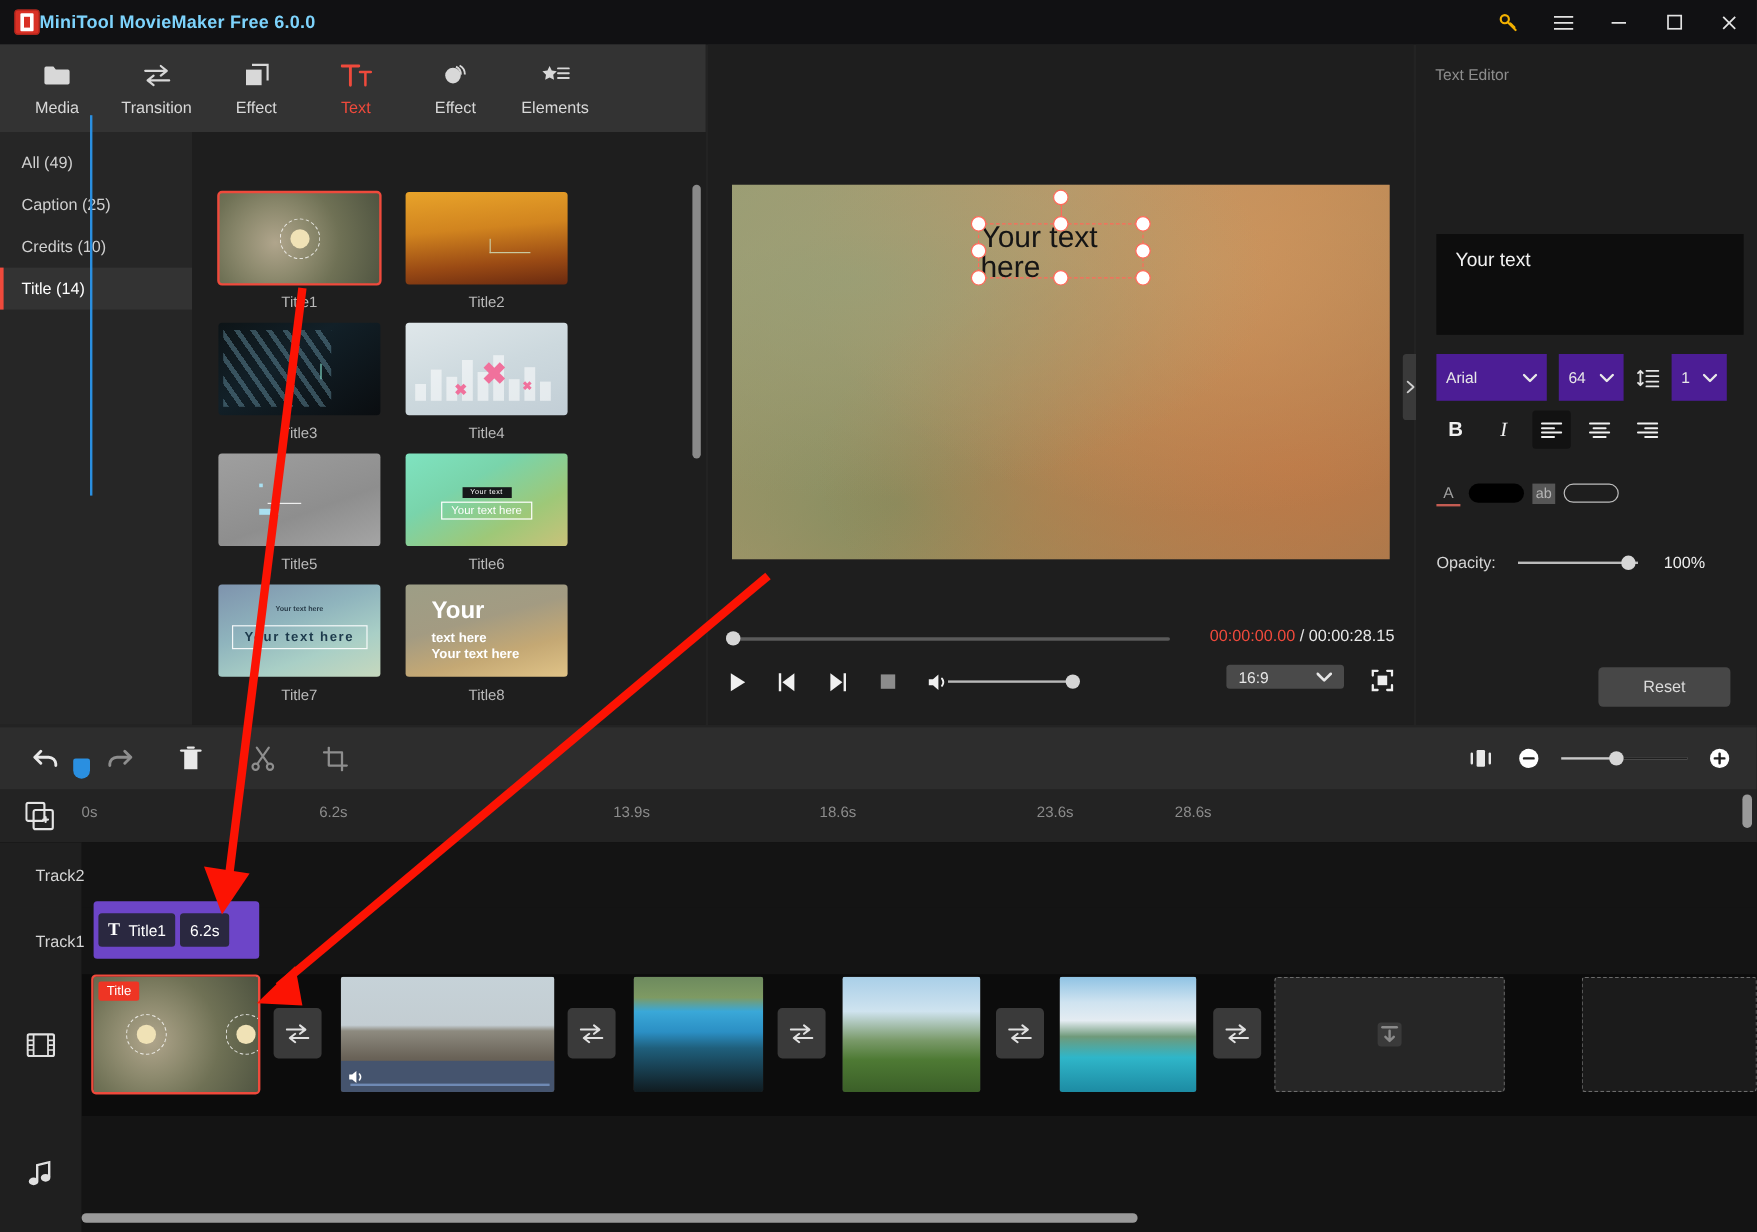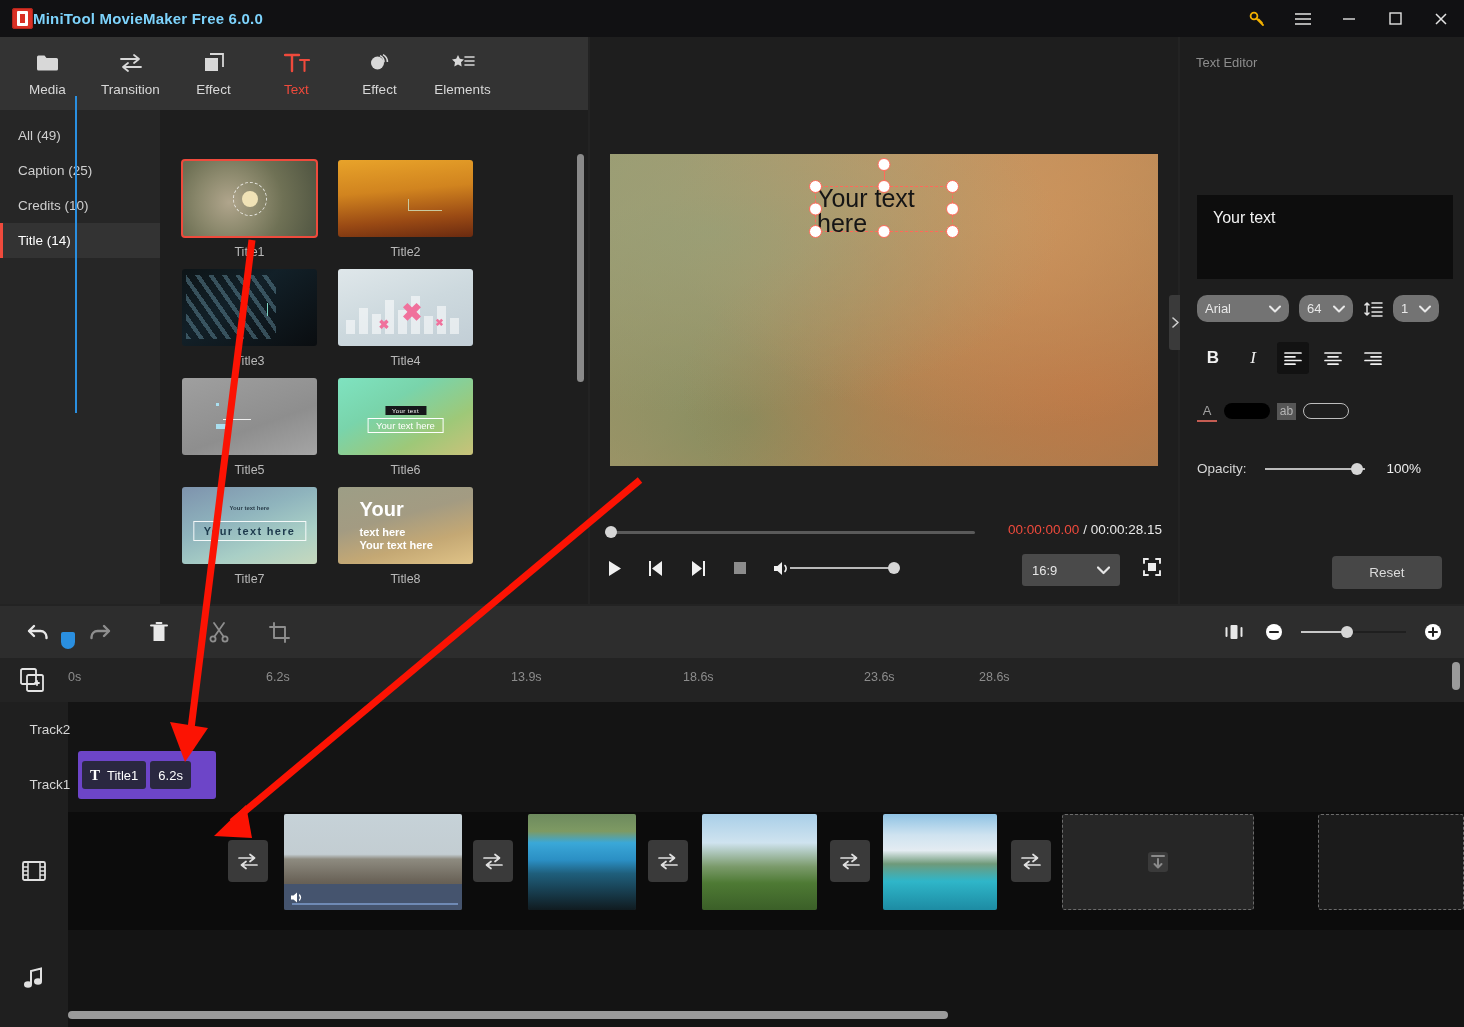--- a/index.html
+++ b/index.html
@@ -146,21 +146,21 @@
   .seek .knob { position: absolute; left: 0; top: 0; width: 12px; height: 12px; border-radius: 50%; background: #d6d6d6; }
   .timecode { position: absolute; right: 16px; top: 12px; font-size: 13.5px; }
   .tc-cur { color: #ef4a3c; }
   .tc-tot { color: #e8e8e8; }
   .transport { position: absolute; left: 14px; top: 48px; display: flex; align-items: center; gap: 22px; }
   .tbtn { width: 20px; height: 20px; display: flex; align-items: center; justify-content: center; color: #f0f0f0; }
   .vol { position: absolute; left: 200px; top: 53px; width: 115px; height: 11px; }
   .vol .track { position: absolute; left: 0; top: 4px; width: 105px; height: 2px; background: #b9b9b9; }
   .vol .knob { position: absolute; left: 98px; top: -1px; width: 12px; height: 12px; border-radius: 50%; background: #d6d6d6; }
   .ratio {
-    position: absolute; right: 58px; top: 44px; width: 98px; height: 32px;
+    position: absolute; right: 58px; top: 44px; width: 98px; height: 20px;
     background: #4a4a4a; border-radius: 3px; display: flex; align-items: center;
     padding: 0 10px; font-size: 13px; color: #e6e6e6;
   }
   .ratio .chev { margin-left: auto; }
   .fs { position: absolute; right: 14px; top: 47px; width: 22px; height: 22px; color: #ededed; }
 
   .collapse-handle {
     position: absolute; left: 1169px; top: 295px; width: 13px; height: 55px;
     background: #3a3a3a; border-radius: 3px 0 0 3px;
     display: flex; align-items: center; justify-content: center; color: #cfcfcf; font-size: 11px;
@@ -170,21 +170,21 @@
   .props { position: absolute; left: 1180px; top: 37px; width: 284px; height: 567px; background: #1e1e1e; }
   .propshead { height: 73px; background: #333333; display: flex; align-items: center; padding-left: 14px; }
   .propshead .t { font-size: 14px; color: #efefef; }
   .sub { font-size: 13px; color: #8d8d8d; margin: 18px 0 0 16px; }
   .editor {
     position: absolute; left: 17px; top: 158px; width: 256px; height: 84px;
     background: #0d0d0d; color: #f2f2f2; font-size: 16px; padding: 14px 16px;
   }
   .fontrow { position: absolute; left: 17px; top: 258px; width: 256px; display: flex; align-items: center; gap: 10px; }
   .sel {
-    height: 27px; background: #737373; border-radius: 10px; display: flex; align-items: center;
+    height: 39px; background: #4c1d95; border-radius: 0; display: flex; align-items: center;
     padding: 0 8px; font-size: 13px; color: #e8e8e8; gap: 6px;
   }
   .sel-font { width: 92px; }
   .sel-size { width: 54px; }
   .sel-line { width: 46px; }
   .sel .chev { margin-left: auto; }
   .lsp-icon { width: 20px; height: 20px; color: #e4e4e4; display: flex; align-items: center; justify-content: center; }
 
   .fmtrow { position: absolute; left: 17px; top: 305px; width: 256px; display: flex; align-items: center; gap: 8px; }
   .fbtn { width: 32px; height: 32px; display: flex; align-items: center; justify-content: center; color: #f0f0f0; border-radius: 3px; }
@@ -215,21 +215,21 @@
   .tl { position: absolute; left: 0; top: 606px; width: 1464px; height: 421px; background: #1b1b1b; }
   .tlbar { height: 52px; background: #2d2d2d; display: flex; align-items: center; padding-left: 26px; gap: 34px; }
   .tlbtn { width: 26px; height: 26px; display: flex; align-items: center; justify-content: center; color: #e8e8e8; }
   .tlbtn.dim { color: #8e8e8e; }
   .tlright { margin-left: auto; display: flex; align-items: center; gap: 14px; padding-right: 18px; }
   .zslider { position: relative; width: 105px; height: 12px; }
   .zslider .track { position: absolute; left: 0; top: 5px; width: 105px; height: 2px; background: #c8c8c8; }
   .zslider .fill { position: absolute; left: 46px; top: 5px; width: 59px; height: 2px; background: #1f1f1f; }
   .zslider .knob { position: absolute; left: 40px; top: 0; width: 12px; height: 12px; border-radius: 50%; background: #d6d6d6; }
 
-  .ruler { position: absolute; left: 0; top: 52px; width: 1464px; height: 44px; background: #232323; }
+  .ruler { position: absolute; left: 0; top: 52px; width: 1464px; height: 44px; background: #232323; text-align: center; }
   .addbtn { position: absolute; left: 20px; top: 10px; width: 26px; height: 26px; color: #e4e4e4; }
   .ruler-area { position: absolute; left: 68px; top: 0; right: 0; height: 44px; }
   .tick { position: absolute; top: 12px; font-size: 12.5px; color: #8c8c8c; }
   .playhead-knob {
     position: absolute; left: 68px; top: 26px; width: 14px; height: 17px; background: #2a8fe0;
     border-radius: 2px 2px 7px 7px; transform: translateX(-7px);
   }
   .playhead-line { position: absolute; left: 75px; top: 96px; width: 2px; height: 317px; background: #2a8fe0; }
 
   .tracks { position: absolute; left: 0; top: 96px; width: 1464px; height: 325px; background: #101010; }
@@ -754,20 +754,29 @@
     </div>
 
     <div class="clip-title" style="top:145px;">
       <div class="ct-badge">
         <span class="ct-t">T</span>
         <span class="ct-label">Title1</span>
       </div>
       <div class="ct-dur">6.2s</div>
     </div>
 
+    <div class="vclip sel" style="left:78px;width:137px;top:208px;">
+      <div class="img t1" style="position:absolute;inset:0;">
+        <div class="ring" style="left:32%;"></div>
+          <div class="dot" style="left:32%;"></div>
+        <div class="ring" style="left:93%;"></div>
+          <div class="dot" style="left:93%;"></div>
+      </div>
+      <span class="badge-title">Title</span>
+    </div>
     <div class="trans" style="left:228px;top:234px;">
       <svg width="20" height="17" viewBox="0 0 20 17">
           <path d="M1 5h15M12 1.5L16.5 5 12 8.5" fill="none" stroke="currentColor" stroke-width="1.7" stroke-linecap="round" stroke-linejoin="round"></path>
           <path d="M19 12H4M8 8.5L3.5 12 8 15.5" fill="none" stroke="currentColor" stroke-width="1.7" stroke-linecap="round" stroke-linejoin="round"></path>
         </svg>
     </div>
 
     <div class="vclip" style="left:284px;width:178px;top:208px;">
       <div class="img img-balloons"></div>
       <div class="audiobar">

